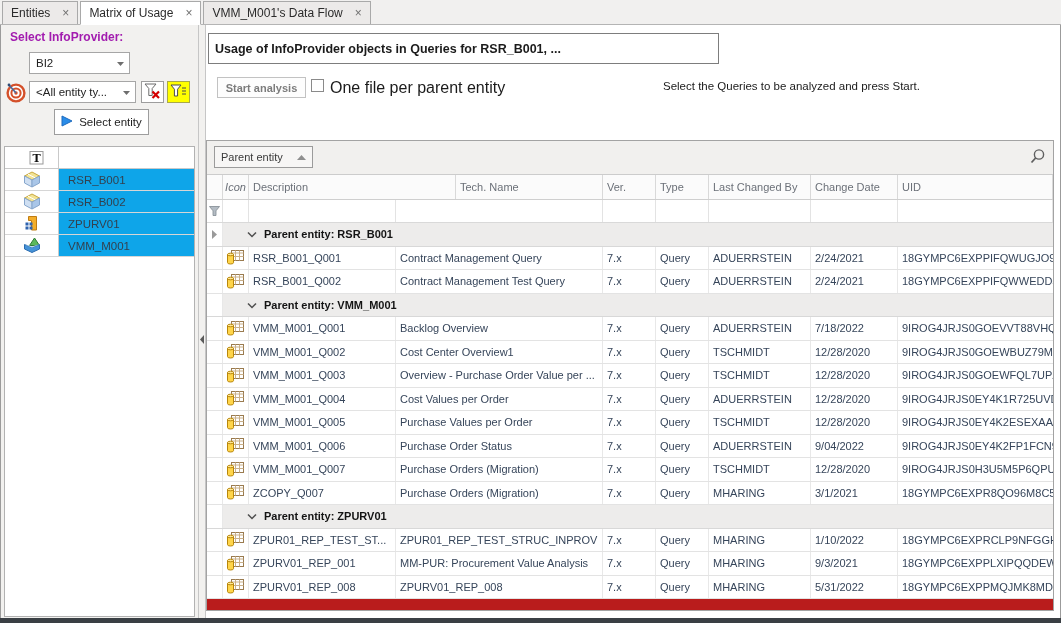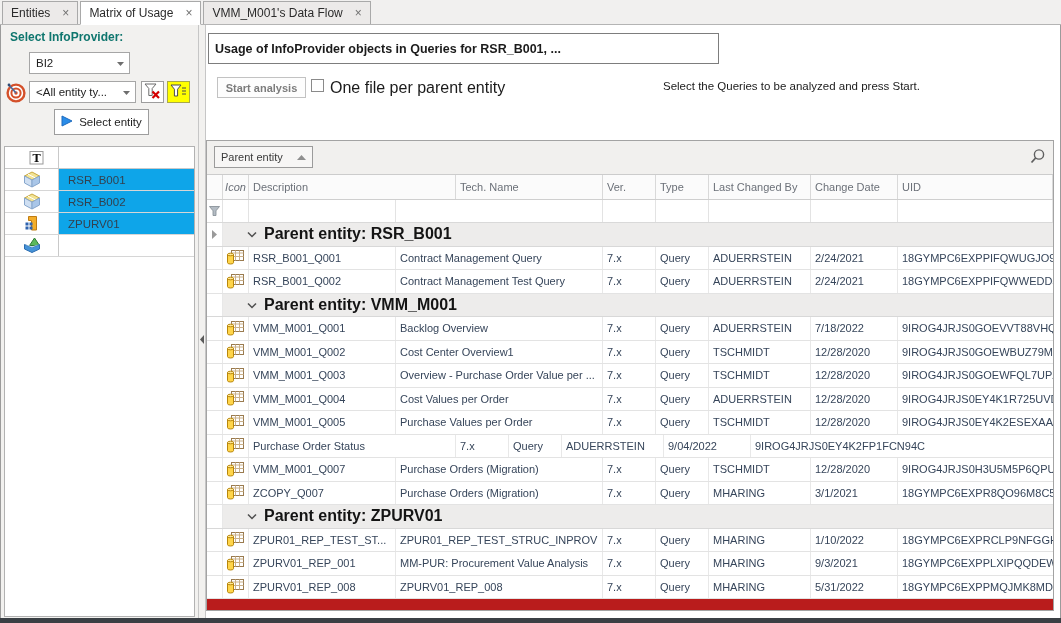--- a/index.html
+++ b/index.html
@@ -13,21 +13,21 @@
   .bottom-strip { position:absolute; left:0; right:0; bottom:0; height:5px; background:#3a3f44; }
 
   
   .tabbar { position:absolute; left:0; top:0; width:100%; height:25px; background:#f1f0ef; border-bottom:1px solid #b4b4b4; display:flex; align-items:flex-end; padding-left:2px; }
   .tab { height:23px; display:flex; align-items:center; padding:0 8px; border:1px solid #a9a9a9; border-bottom:none; background:#eceae9; font-size:12px; color:#2b2b2b; margin-right:2px; white-space:nowrap; }
   .tab.active { background:#fff; height:24px; margin-bottom:-1px; border-bottom:1px solid #fff; }
   .tab-close { margin-left:12px; color:#707070; font-size:12px; line-height:10px; }
 
   
   .sidebar { position:absolute; left:1px; top:25px; width:197px; bottom:5px; background:#f2f1ef; }
-  .sidebar-title { position:absolute; left:9px; top:5px; font-size:12px; font-weight:bold; color:#0f766e; }
+  .sidebar-title { position:absolute; left:9px; top:5px; font-size:12px; font-weight:bold; color:#a21caf; }
   .combo { position:absolute; height:22px; background:#fff; border:1px solid #a6a6a6; display:flex; align-items:center; padding:0 4px 0 6px; font-size:11.5px; color:#222; }
   .combo .caret { margin-left:auto; }
   #system-combo { left:28px; top:27px; width:101px; }
   #entitytype-combo { left:28px; top:56px; width:107px; }
   .target-wrap { position:absolute; left:3px; top:56px; width:23px; height:22px; display:flex; align-items:center; justify-content:center; }
   .tool-btn { position:absolute; top:56px; width:23px; height:22px; border:1px solid #9d9d9d; background:#fff; display:flex; align-items:center; justify-content:center; padding:0; }
   #clear-filter-btn { left:140px; }
   #filter-btn { left:166px; background:var(--filter-highlight,#ffff00); border-color:#a8a84a; }
   .select-entity-btn { position:absolute; left:53px; top:84px; width:95px; height:26px; border:1px solid #9d9d9d; background:#fff; display:flex; align-items:center; justify-content:center; gap:6px; font-size:11.5px; color:#1e1e1e; }
   .entity-list { position:absolute; left:3px; top:121px; width:191px; height:471px; background:#fff; border:1px solid #b2b2b2; }
@@ -66,21 +66,21 @@
   .c-icon  { width:26px; padding:0; justify-content:center;font-style:italic; }
   .c-tech  { width:147px; }
   .c-desc  { width:207px; }
   .c-ver   { width:53px; }
   .c-type  { width:53px; }
   .c-by    { width:102px; }
   .c-date  { width:87px; }
   .c-uid   { flex:1; border-right:none; }
   .group-row .group-merge { flex:1; background:#edeceb; display:flex; align-items:center; gap:7px; padding-left:24px; border-right:none; }
   .group-row { border-bottom:1px solid #d8d8d8; }
-  .group-label { font-size:16px; font-weight:bold; color:#141414; }
+  .group-label { font-size:11px; font-weight:bold; color:#141414; }
 </style>
 </head>
 <body>
 
 <div class="window"></div>
 
 <div class="tabbar" id="tabbar">
     <div class="tab">
       <span>Entities</span>
       <span class="tab-close">×</span>
@@ -201,20 +201,21 @@
           <div class="el-namecell">ZPURV01</div>
         </div>
         <div class="el-row">
           <div class="el-iconcell">
             <svg width="18" height="17" viewBox="0 0 18 17">
               <polygon points="11.5,1 16.5,8.5 6.5,8.5" fill="#5cb85c" stroke="#2e7d32"></polygon>
               <path d="M1.5 7.5 L9 10.5 L16.5 7.5 L16.5 12 L9 15.5 L1.5 12 Z" fill="#4593d8" stroke="#2b6cb0"></path>
               <path d="M1.5 7.5 L9 10.5 L16.5 7.5 L9 9.2 Z" fill="#bcd8f0"></path>
             </svg>
           </div>
+          <div class="el-namecell">VMM_M001</div>
         </div>
       </div>
   </div>
 </div>
 
 <div class="splitter">
   <span class="splitter-handle">
     <svg width="5" height="9">
         <polygon points="4,0 4,9 0,4.5" fill="#5a5a5a"></polygon>
       </svg>
@@ -448,20 +449,21 @@
             <svg width="17" height="15" viewBox="0 0 17 15">
               <rect x="4.5" y="0.5" width="12" height="10" fill="#fff" stroke="#9a7b4f"></rect>
               <line x1="4.5" y1="3" x2="16.5" y2="3" stroke="#c9b08a"></line>
               <line x1="4.5" y1="6.5" x2="16.5" y2="6.5" stroke="#c9b08a"></line>
               <line x1="8.5" y1="0.5" x2="8.5" y2="10.5" stroke="#c9b08a"></line>
               <line x1="12.5" y1="0.5" x2="12.5" y2="10.5" stroke="#c9b08a"></line>
               <path d="M0.5 4.5 h6 v8.2 a3 1.3 0 0 1 -6 0 z" fill="#ffd54a" stroke="#b8860b"></path>
               <ellipse cx="3.5" cy="4.5" rx="3" ry="1.3" fill="#ffe794" stroke="#b8860b"></ellipse>
             </svg>
           </div>
+          <div class="cell c-tech">VMM_M001_Q006</div>
           <div class="cell c-desc">Purchase Order Status</div>
           <div class="cell c-ver">7.x</div>
           <div class="cell c-type">Query</div>
           <div class="cell c-by">ADUERRSTEIN</div>
           <div class="cell c-date">9/04/2022</div>
           <div class="cell c-uid">9IROG4JRJS0EY4K2FP1FCN94C</div>
         </div>
         <div class="grow">
           <div class="cell c-gutter"></div>
           <div class="cell c-icon">

